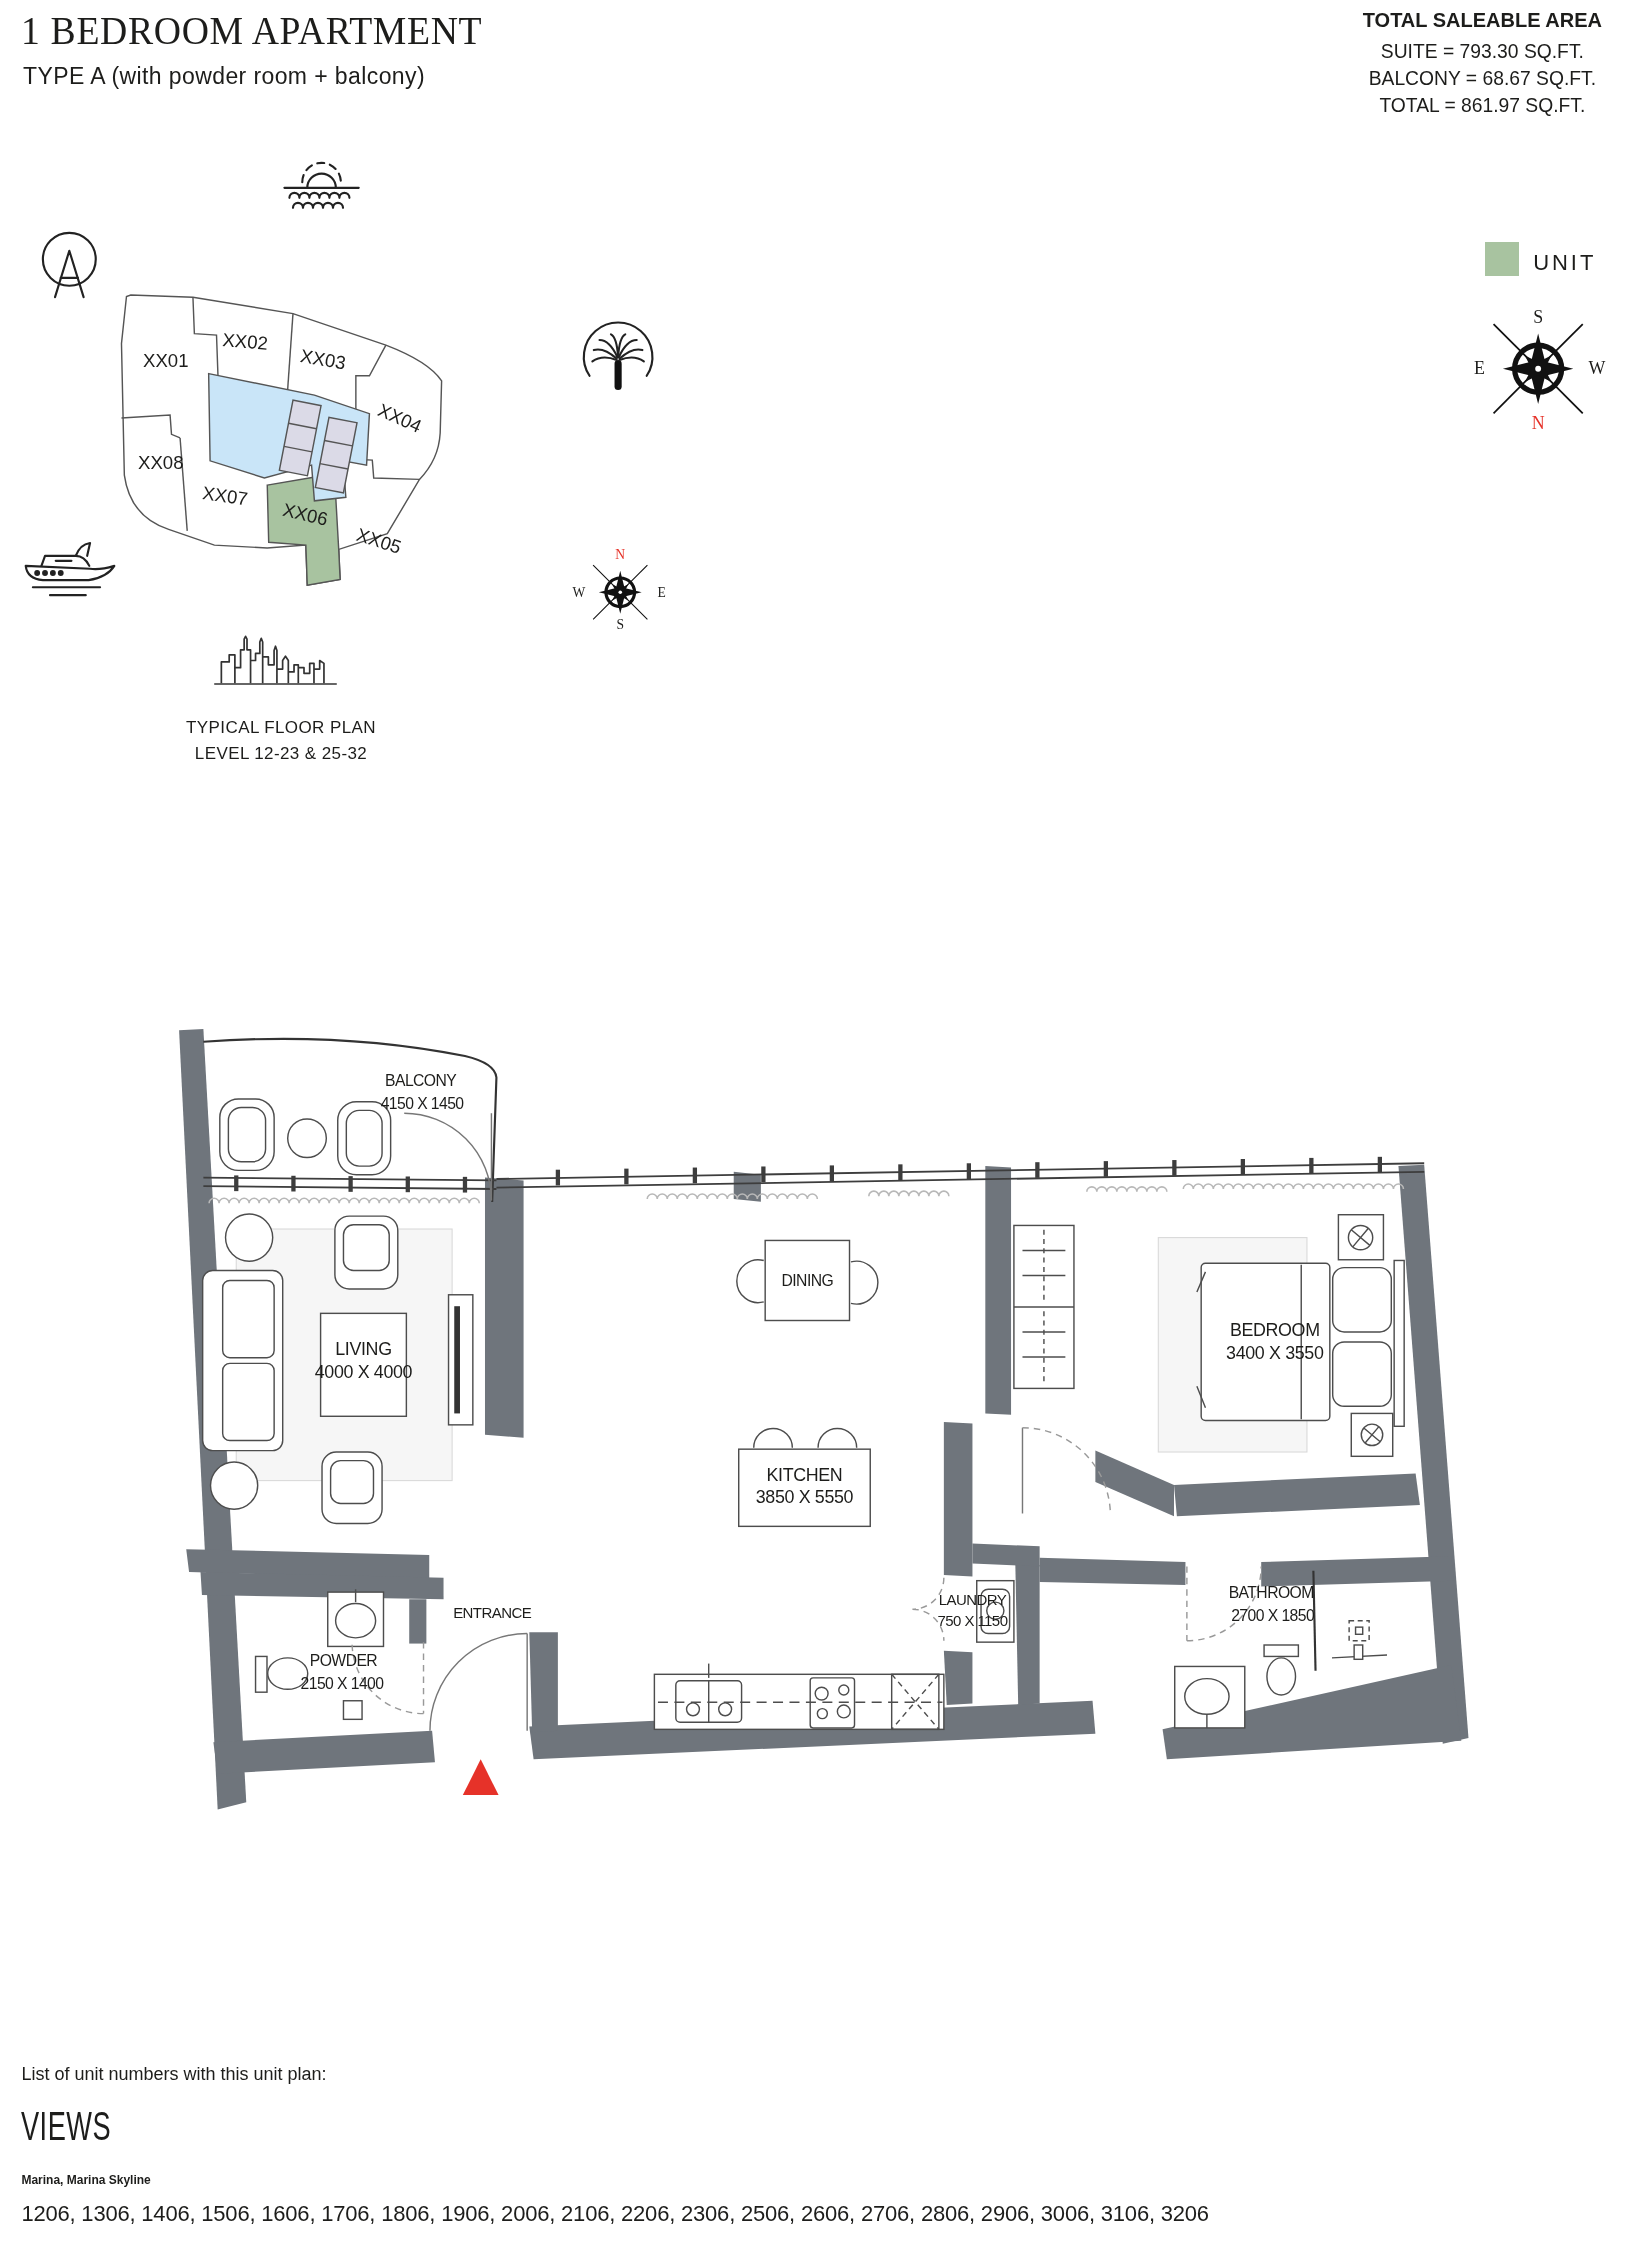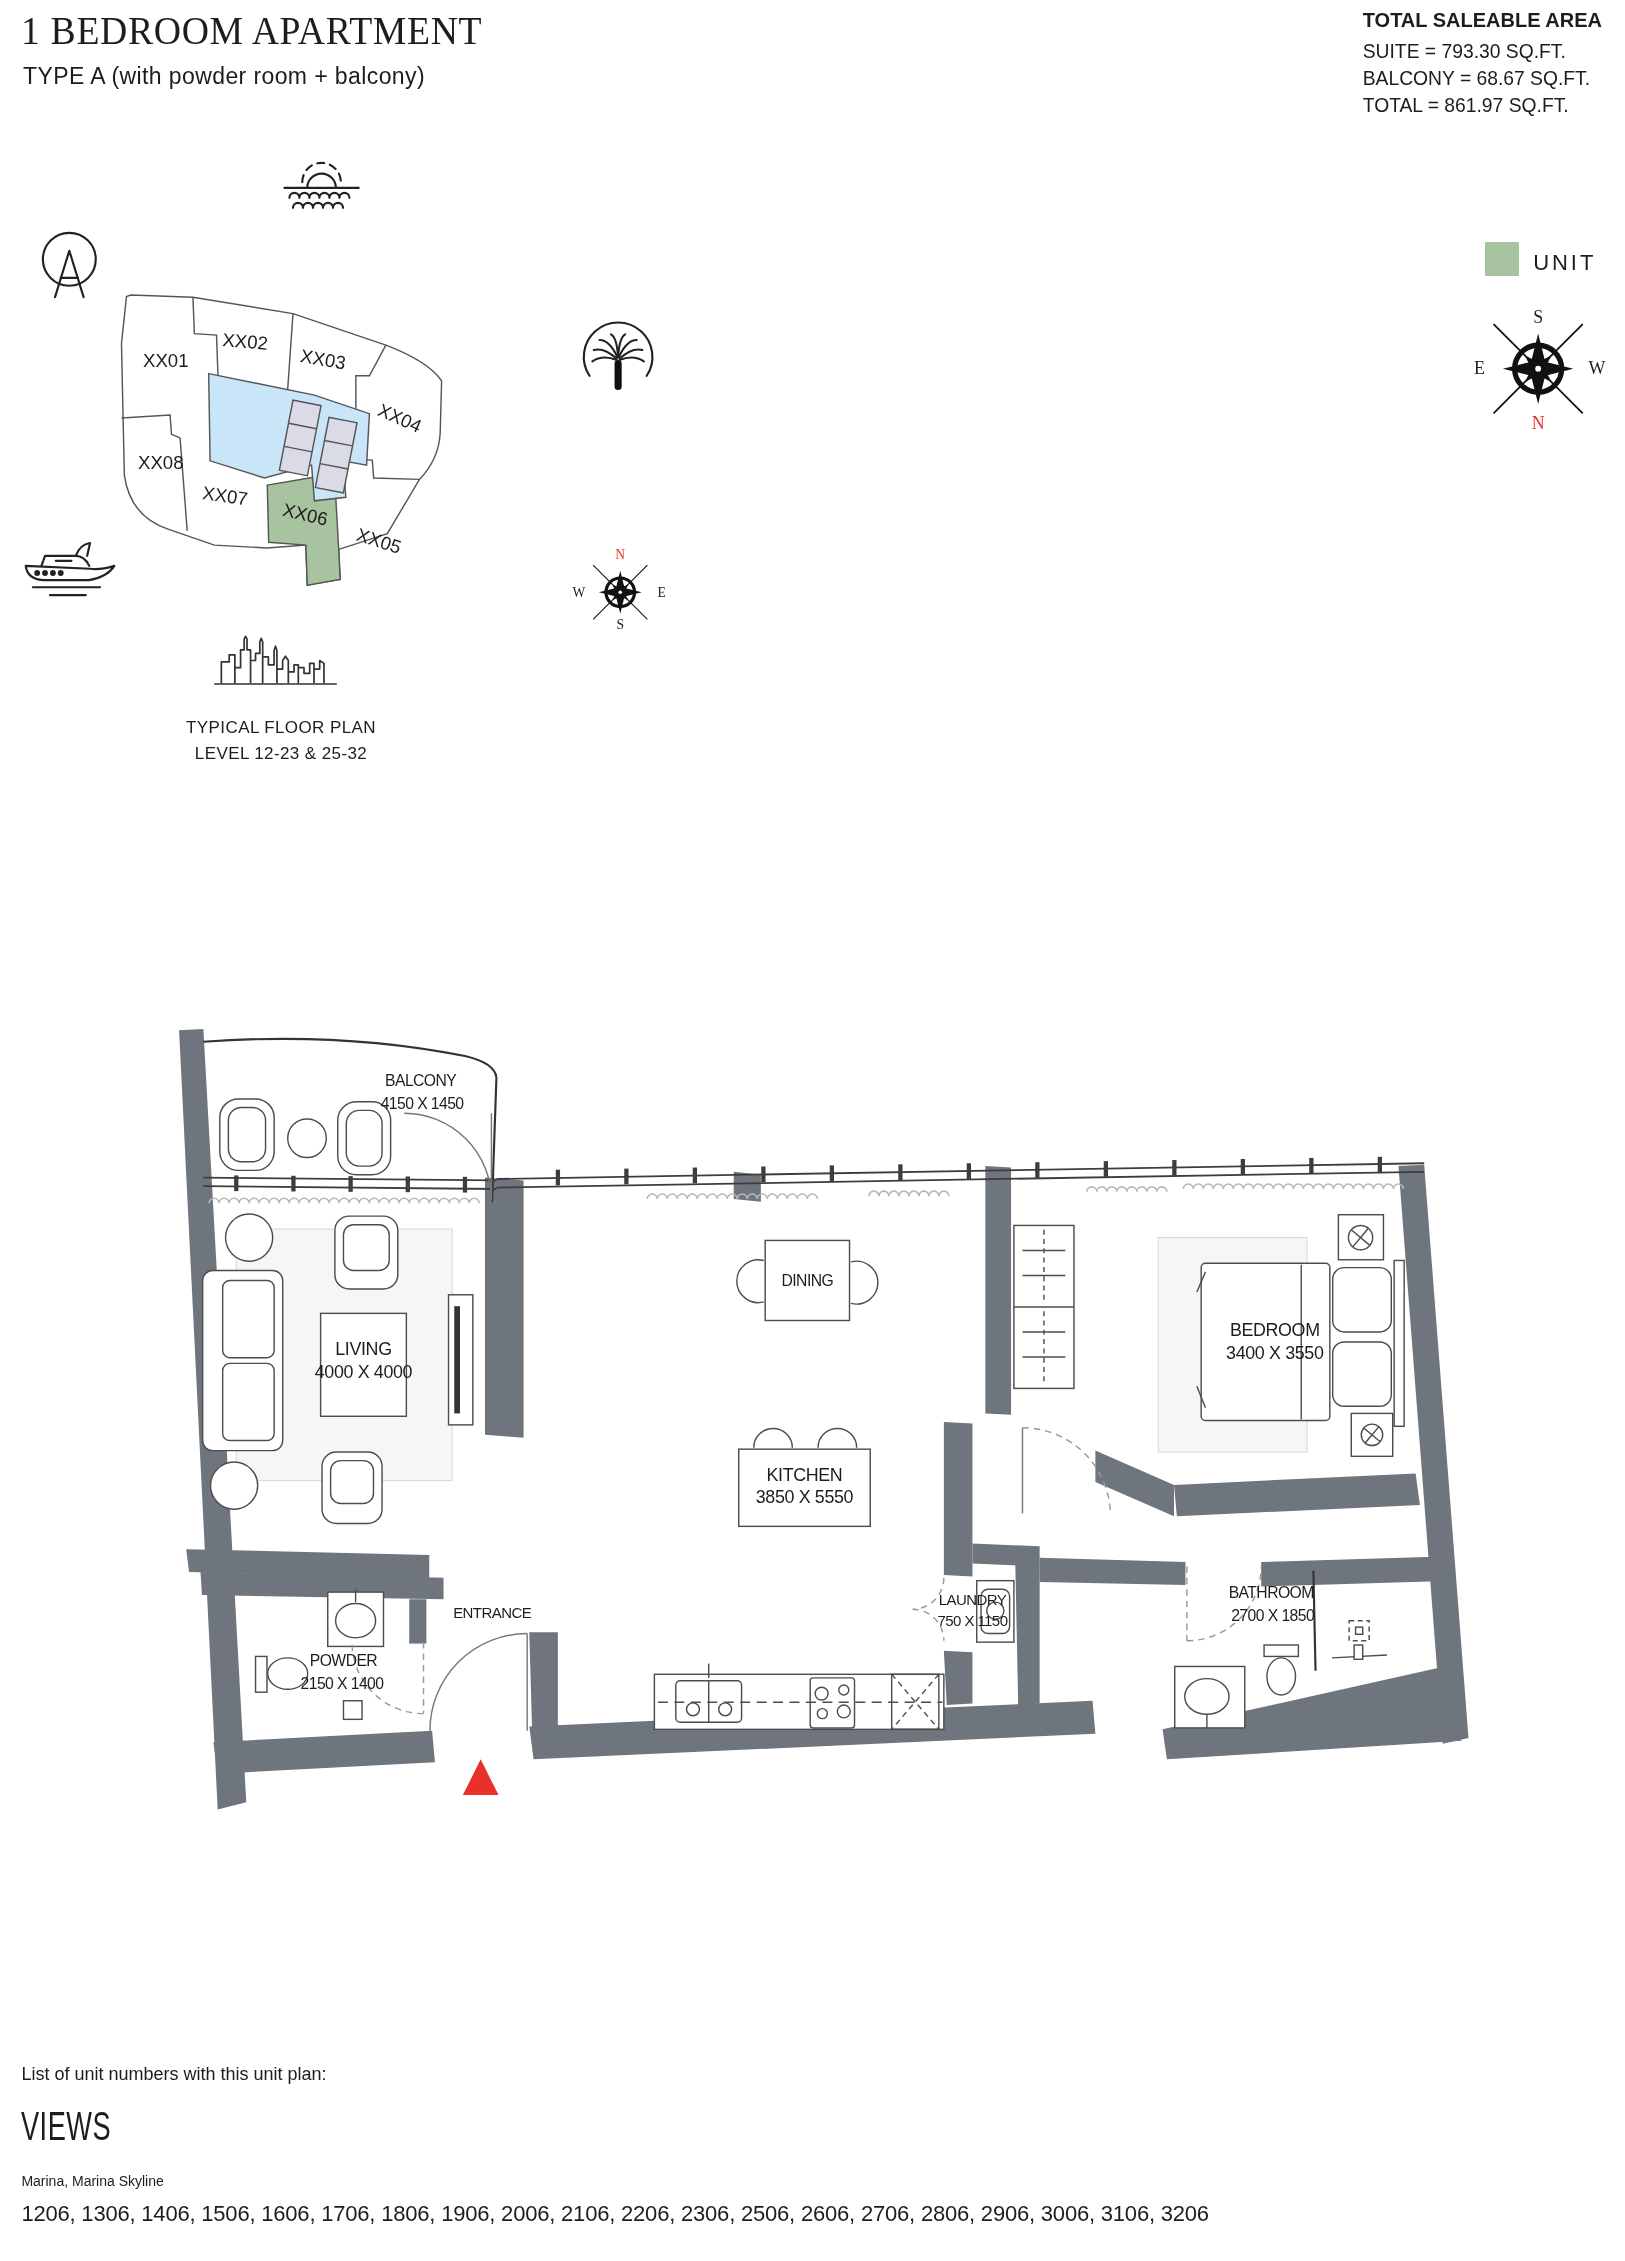--- a/index.html
+++ b/index.html
@@ -7,29 +7,29 @@
     --red:#E63229; --ink:#1D1D1B; --line:#4D4D4D; --lite:#B8B8B8;
   }
   *{margin:0;padding:0;box-sizing:border-box}
   html,body{background:#fff}
   body{width:1625px;height:2261px;position:relative;overflow:hidden;
        font-family:"Liberation Sans",sans-serif;color:var(--ink)}
   .abs{position:absolute}
   .page-title{font-family:"Liberation Serif",serif;font-size:41px;font-weight:500;
               letter-spacing:0.7px;white-space:nowrap;transform:scaleX(.92);transform-origin:left top}
   .page-subtitle{font-size:23px;letter-spacing:0.4px;white-space:nowrap}
-  .area-block{text-align:left;line-height:27px;font-size:19.3px}
+  .area-block{text-align:center;line-height:27px;font-size:19.3px}
   .area-block .hd{font-weight:700;font-size:20px;margin-bottom:4.3px}
   .caption{width:350px;text-align:center;font-size:17px;line-height:26.4px;letter-spacing:0.4px}
   .legend{display:flex;align-items:flex-end;gap:14.3px}
   .legend .sw{width:34px;height:34px;background:var(--green)}
   .legend .lb{font-size:22px;letter-spacing:2.9px}
   .f-note{font-size:18px}
   .f-views{font-size:40px;letter-spacing:0.7px;transform:scaleX(.68);transform-origin:left top;font-weight:500}
-  .f-marina{font-size:14px;font-weight:400}
+  .f-marina{font-size:12px;font-weight:700}
   .f-nums{font-size:22px;letter-spacing:-0.2px;white-space:nowrap}
   svg text{font-family:"Liberation Sans",sans-serif;fill:#1d1d1b}
   text.rm{font-size:25px;letter-spacing:-.5px;text-anchor:middle}
   text.rm-s{font-size:22px;letter-spacing:-.8px;text-anchor:middle}
   text.rm-xs{font-size:21px;letter-spacing:-.8px;text-anchor:middle}
   text.kp{font-size:26px;letter-spacing:0;text-anchor:middle}
   text.cp{font-family:"Liberation Serif",serif;font-size:25px;text-anchor:middle}
   text.cp-s{font-family:"Liberation Serif",serif;font-size:19px;text-anchor:middle}
   .red-t{fill:var(--red)}
   .furn{fill:#fff;stroke:var(--line);stroke-width:2}

